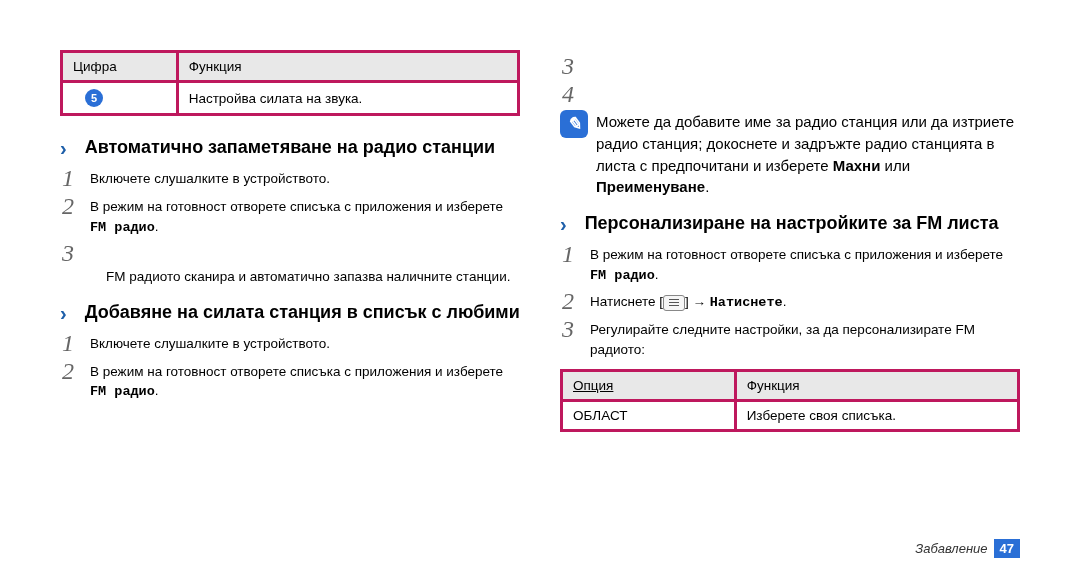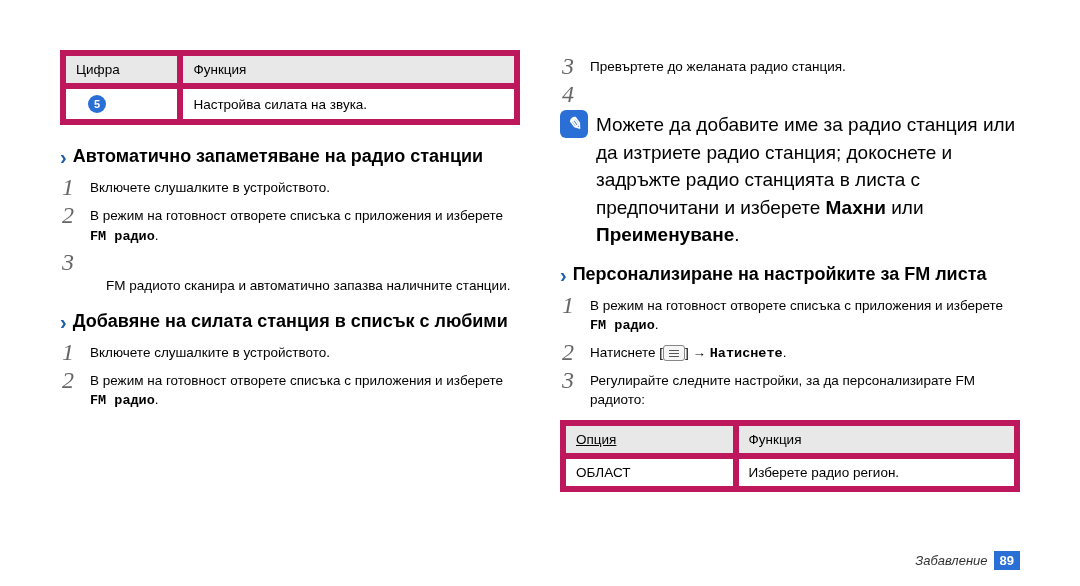--- a/index.html
+++ b/index.html
@@ -25,21 +25,21 @@
     flex: 1;
     min-width: 0;
   }
   table.data-table {
     border-collapse: collapse;
     width: 100%;
     margin-bottom: 20px;
     font-size: 13.5px;
   }
   table.data-table td, table.data-table th {
-    border: 6px solid #be185d;
+    border: 3px solid #be185d;
     padding: 6px 10px;
     text-align: left;
     font-weight: normal;
   }
   table.data-table th {
     background: #e8e8e8;
   }
   .num-circle {
     display: inline-flex;
     align-items: center;
@@ -63,20 +63,21 @@
   .chevron {
     color: #1e5fa9;
     font-size: 20px;
     font-weight: bold;
     line-height: 1.2;
   }
   .heading-text {
     font-weight: bold;
     font-size: 18px;
     line-height: 1.25;
+    margin-left: 12px;
   }
   .step {
     display: flex;
     align-items: flex-start;
     gap: 10px;
     margin-top: 4px;
     margin-left: 2px;
   }
   .step-num {
     font-family: "Times New Roman", serif;
@@ -113,21 +114,21 @@
     display: flex;
     align-items: center;
     justify-content: center;
     font-size: 18px;
     font-weight: bold;
     flex-shrink: 0;
     font-family: Georgia, serif;
     font-style: italic;
   }
   .note-text {
-    font-size: 19px;
+    font-size: 15px;
     line-height: 1.45;
     padding-top: 1px;
   }
   .inline-icon-box {
     display: inline-flex;
     align-items: center;
     justify-content: center;
     border: 1px solid #888;
     border-radius: 3px;
     min-width: 22px;
@@ -145,21 +146,21 @@
     justify-content: center;
   }
   .menu-bars span {
     display: block;
     width: 10px;
     height: 1.5px;
     background: #555;
   }
   .footer {
     position: absolute;
-    bottom: 16px;
+    bottom: 28px;
     right: 60px;
     font-size: 13px;
     font-style: italic;
     color: #333;
     display: flex;
     align-items: center;
     gap: 6px;
   }
   .page-number {
     background: #2a6fd6;
@@ -220,21 +221,20 @@
       <span class="step-num">2</span>
       <div class="step-body">
         <span>В режим на готовност отворете списъка с приложения и изберете </span><b>FM радио</b><span>.</span>
       </div>
     </div>
   </div>
 
   <div class="column">
     <div class="step">
       <span class="step-num">3</span>
-      <div class="step-body">Превъртете до желаната радио станция.</div>
     </div>
     <div class="step">
       <span class="step-num">4</span>
     </div>
     <div class="note-row">
       <div class="note-icon">✎</div>
       <div class="note-text">
         <span>Можете да добавите име за радио станция или да изтриете радио станция; докоснете и задръжте радио станцията в листа с предпочитани и изберете </span><b>Махни</b><span> или </span><b>Преименуване</b><span>.</span>
       </div>
     </div>
@@ -267,23 +267,23 @@
     </div>
 
     <table class="data-table" style="margin-top:10px;">
       <tbody>
           <tr>
         <th style="width:38%;text-decoration:underline;">Опция</th>
         <th>Функция</th>
       </tr>
       <tr>
         <td>ОБЛАСТ</td>
-        <td>Изберете радио регион.</td>
+        <td>Изберете своя списъка.</td>
       </tr>
     </tbody>
       </table>
   </div>
 </div>
 
 <div class="footer">
   <span>Забавление</span>
-  <span class="page-number">89</span>
+  <span class="page-number">47</span>
 </div>
 
 </body></html>

